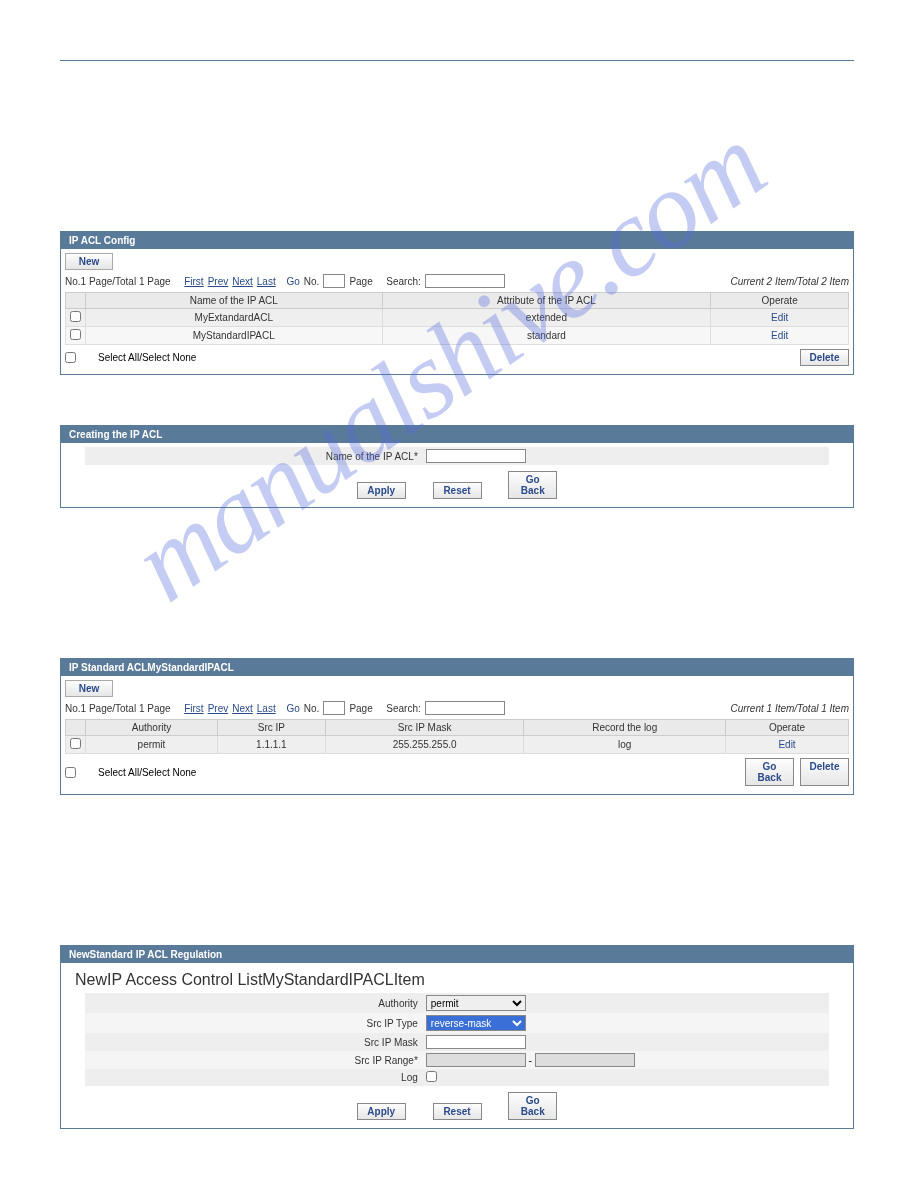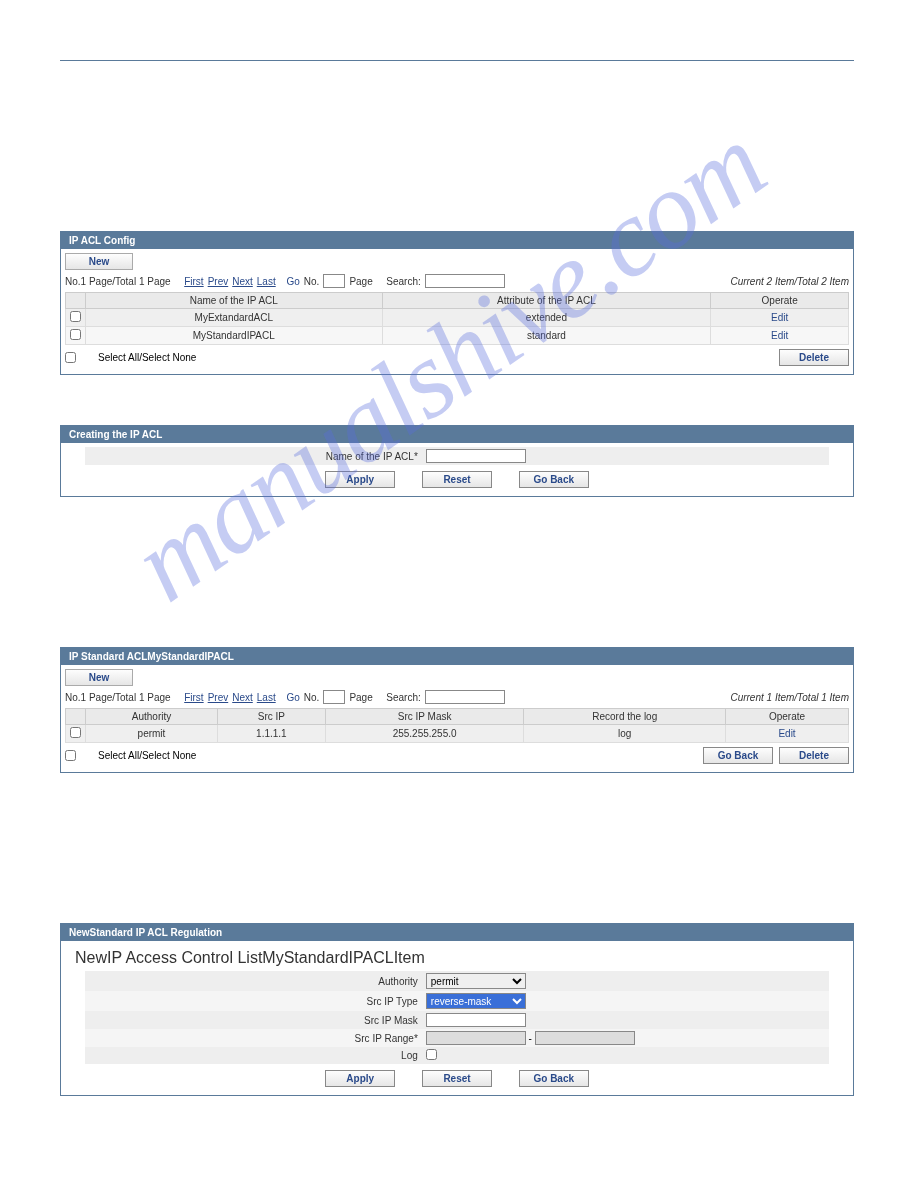--- a/index.html
+++ b/index.html
@@ -29,21 +29,21 @@
     font-weight: bold;
     padding: 3px 8px;
     font-size: 10px;
   }
   .panel-body {
     padding: 4px 4px 8px 4px;
     background: #fff;
   }
   .new-btn {
     display: inline-block;
-    width: 68px;
+    width: 48px;
     text-align: center;
     background: linear-gradient(#fdfdfd,#e6e6e6);
     border: 1px solid #aaa;
     color: #2a4a8a;
     font-weight: bold;
     font-size: 10px;
     padding: 2px 6px;
     cursor: pointer;
   }
   .pager-row {
@@ -101,21 +101,21 @@
     width: 60px;
     text-align: center;
     background: linear-gradient(#fdfdfd,#e6e6e6);
     border: 1px solid #888;
     color: #2a4a8a;
     font-weight: bold;
     font-size: 10px;
     padding: 2px 6px;
     cursor: pointer;
   }
-  .wide-btn { width: 70px; }
+  .wide-btn { width: 49px; }
   .form-table {
     width: 100%;
     border-collapse: collapse;
     font-size: 10px;
   }
   .form-table td.label {
     text-align: right;
     padding: 2px 2px;
     width: 45%;
     color: #333;

